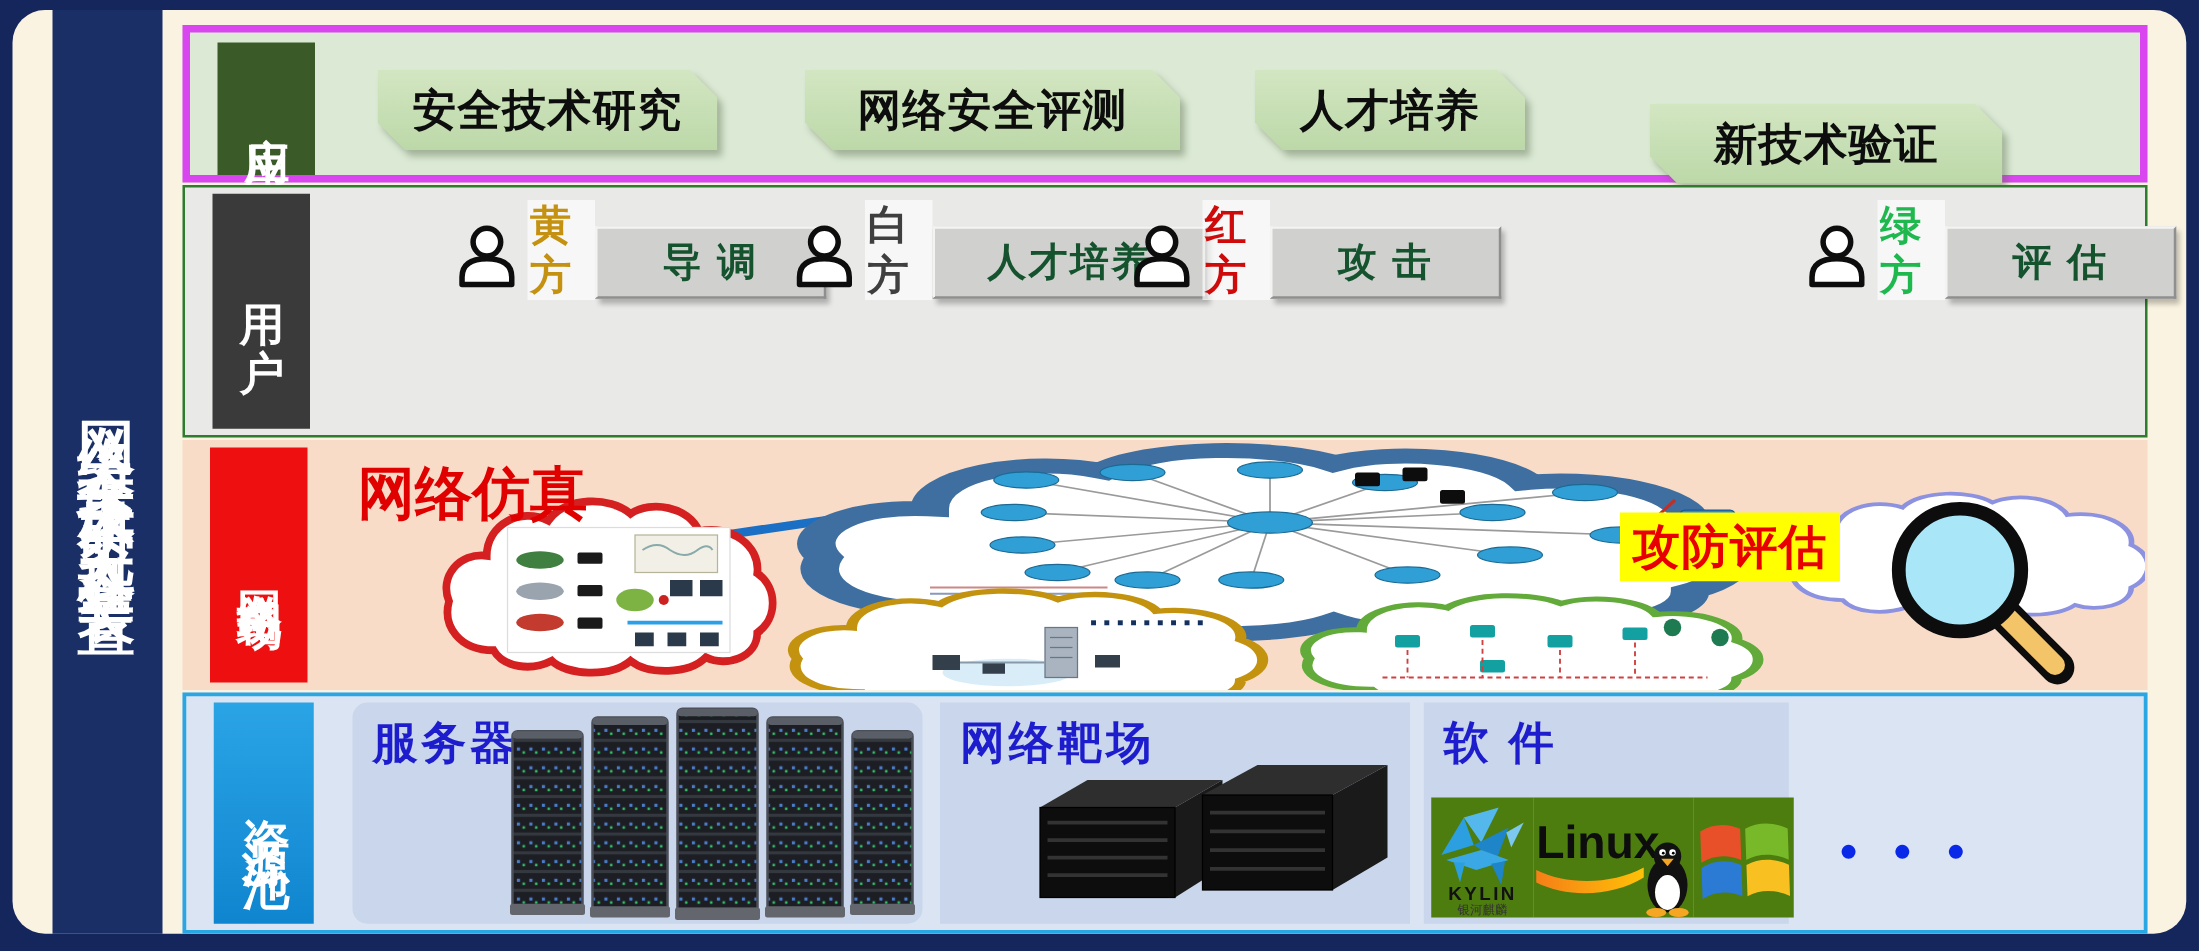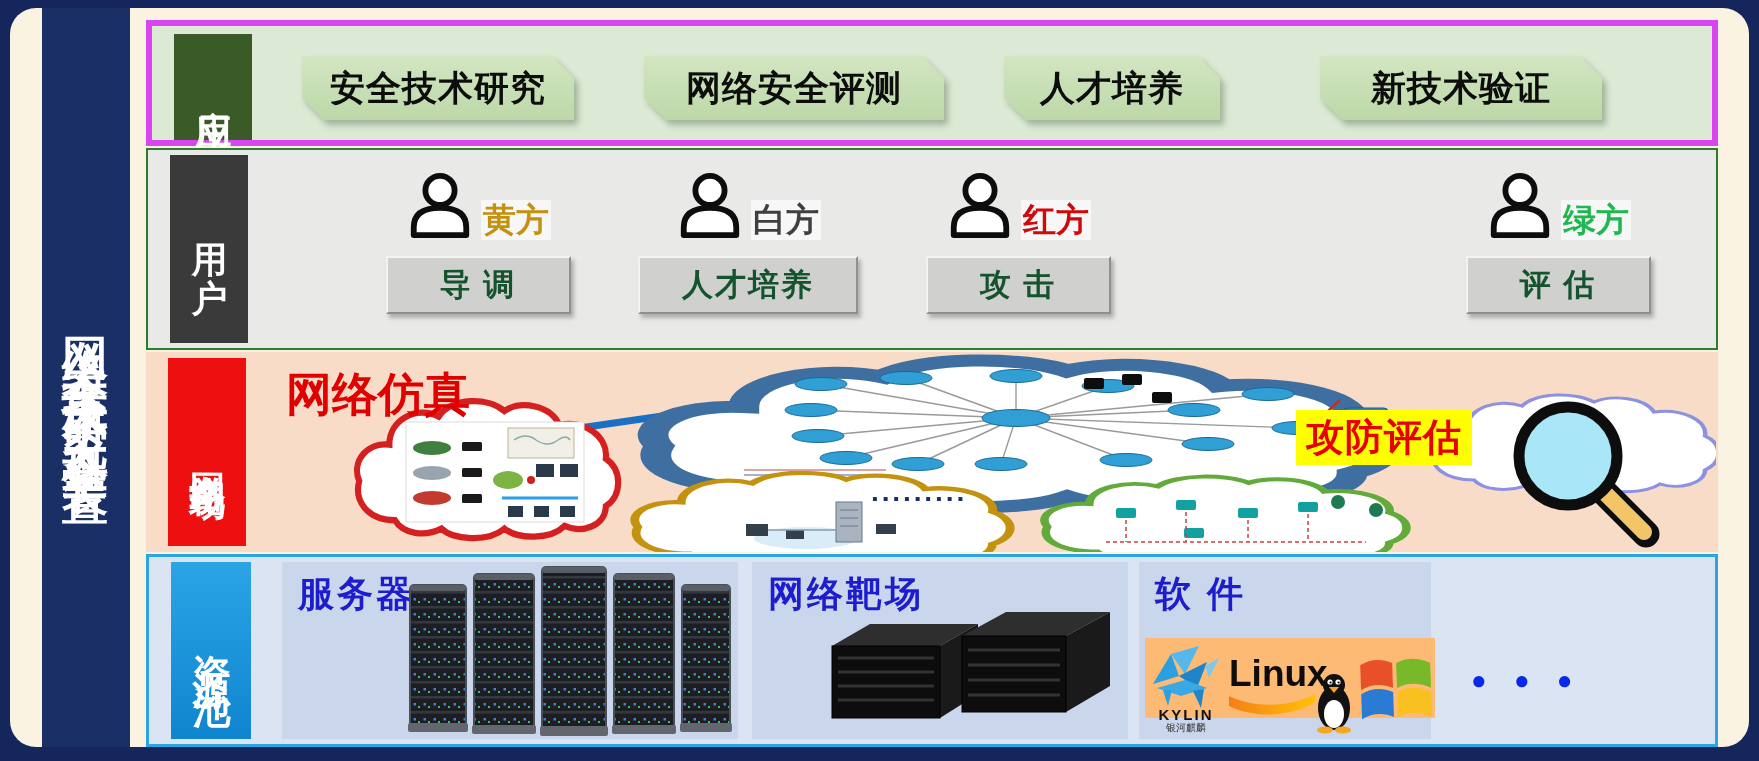--- a/index.html
+++ b/index.html
@@ -23,21 +23,21 @@
   .app-label .vtext{font-size:36px;letter-spacing:6px;}
   .app-btn{position:absolute;top:30px;height:64px;filter:drop-shadow(4px 5px 3px rgba(90,110,80,.45));}
   .app-btn-inner{width:100%;height:100%;background:linear-gradient(180deg,#d3e6c2,#bcd8a8);
       clip-path:polygon(0 0,calc(100% - 22px) 0,100% 22px,100% 100%,22px 100%,0 calc(100% - 22px));
       display:flex;align-items:center;justify-content:center;
       font-size:35px;font-weight:bold;color:#0d0d0d;letter-spacing:1px;}
   
   .row-users{top:148px;height:202px;background:#e9e9e7;border:2px solid #2e7d2e;}
   .users-label{top:5px;width:78px;height:188px;background:#3a3a3a;}
   .users-label .vtext{font-size:36px;letter-spacing:34px;}
-  .user-col{position:absolute;top:14px;width:230px;display:flex;flex-direction:column;align-items:center;}
+  .user-col{position:absolute;top:14px;width:230px;display:flex;flex-direction:row;align-items:center;}
   .user-head{display:flex;align-items:flex-end;gap:6px;height:76px;}
   .uname{font-size:33px;font-weight:bold;background:rgba(255,255,255,.65);padding:0 2px;line-height:40px;}
   .c-yellow{color:#c49110}.c-white{color:#3f3f3f}.c-red{color:#cf0a0a}.c-blue{color:#1677cc}.c-green{color:#1eb84e}
   .role-btn{margin-top:16px;height:58px;background:#d0d0cf;border:2px solid;
             border-color:#f3f3f2 #8f8f8f #8f8f8f #f3f3f2;box-shadow:3px 4px 4px rgba(0,0,0,.25);
             display:flex;align-items:center;justify-content:center;
             font-size:31px;font-weight:bold;color:#14532d;letter-spacing:2px;padding:0 18px;min-width:185px;}
   .role-wide{min-width:220px;}
   
   .row-range{top:352px;height:200px;background:#f8dcc8;}
@@ -47,25 +47,25 @@
   .range-svg{position:absolute;left:100px;top:0;z-index:1;}
   .range-dots{position:absolute;left:726px;top:138px;font-size:16px;letter-spacing:5px;color:#14315e;z-index:2;}
   .assessment{position:absolute;left:1150px;top:58px;background:#ffff00;color:#e80000;
               font-size:38px;font-weight:bold;padding:2px 10px;z-index:3;letter-spacing:1px;}
   
   .row-pool{top:554px;height:193px;background:#dbe4f2;border:3px solid #2aa7e2;}
   .pool-label{top:5px;width:80px;height:177px;background:linear-gradient(180deg,#2ba4e6,#0f85cf);}
   .pool-label .vtext{font-size:38px;letter-spacing:18px;}
   .pool-panel{position:absolute;top:5px;height:177px;background:#c9d6eb;}
   .panel-title{position:absolute;left:16px;top:8px;font-size:36px;font-weight:bold;color:#1d1dcd;letter-spacing:3px;}
-  .p1{left:133px;width:456px;}
+  .p1{left:133px;width:456px;border-radius:12px;}
   .p2{left:603px;width:376px;}
   .p3{left:990px;width:292px;}
   .logo-strip{position:absolute;left:6px;top:76px;height:96px;display:flex;}
-  .logo-block{background:#fdba74;height:80px;}
+  .logo-block{background:#4d7c0f;height:96px;}
   .pool-more{position:absolute;left:1322px;top:108px;font-size:26px;font-weight:bold;
              color:#0a28e8;letter-spacing:10px;}
   svg text{font-family:"Liberation Sans","DejaVu Sans",sans-serif;}
 </style>
 </head>
 <body>
 
 <div class="stage">
   <div class="inner-panel"></div>
 
@@ -79,21 +79,21 @@
     </div>
     <div class="app-btn" style="left:150px;width:272px;">
       <div class="app-btn-inner">安全技术研究</div>
     </div>
     <div class="app-btn" style="left:492px;width:300px;">
       <div class="app-btn-inner">网络安全评测</div>
     </div>
     <div class="app-btn" style="left:852px;width:216px;">
       <div class="app-btn-inner">人才培养</div>
     </div>
-    <div class="app-btn" style="left:1038px;width:282px;left:1168px;">
+    <div class="app-btn" style="left:1038px;width:282px;left:1168px;margin-top:27px;">
       <div class="app-btn-inner">新技术验证</div>
     </div>
   </div>
 
   <div class="row row-users">
     <div class="row-label users-label">
       <span class="vtext">用户</span>
     </div>
 
     <div class="user-col" style="left:215px;">

